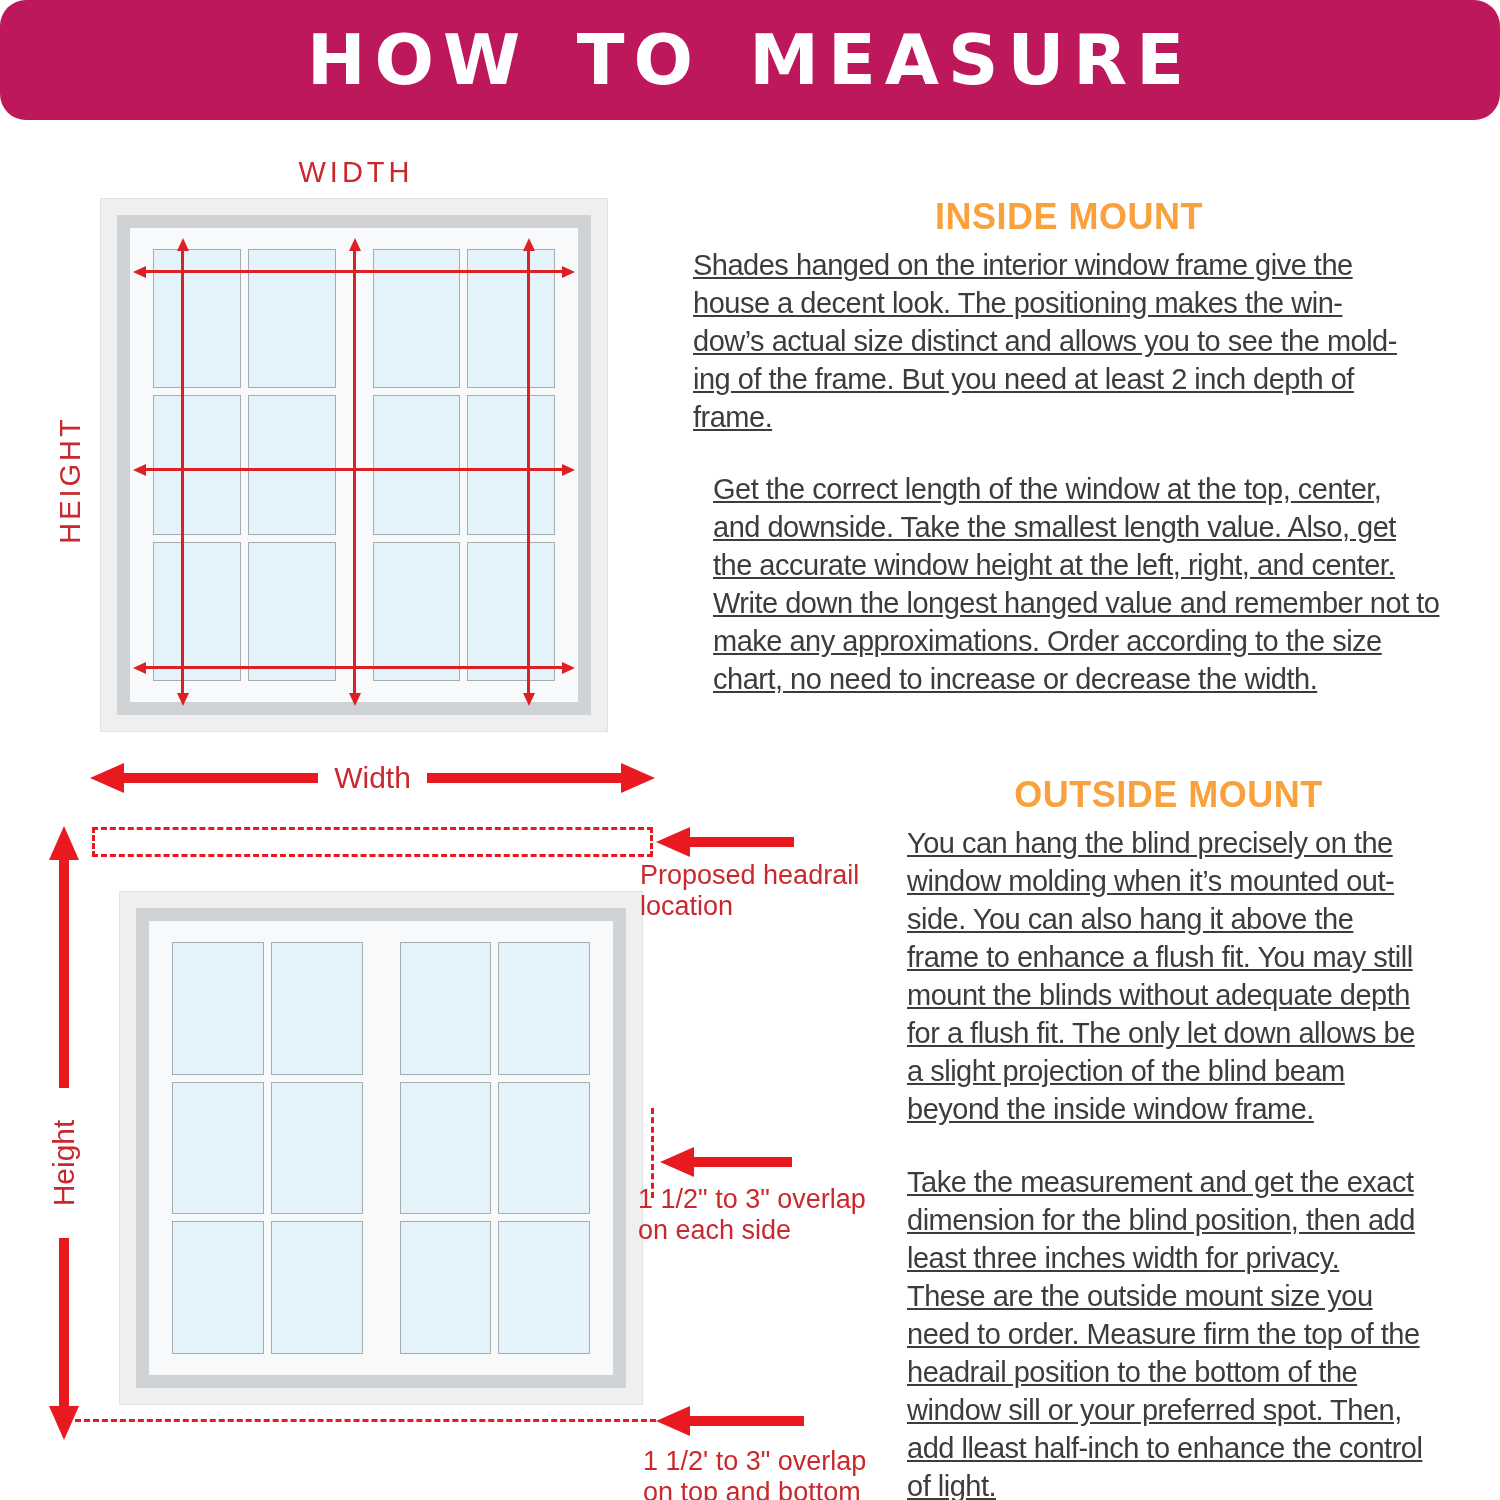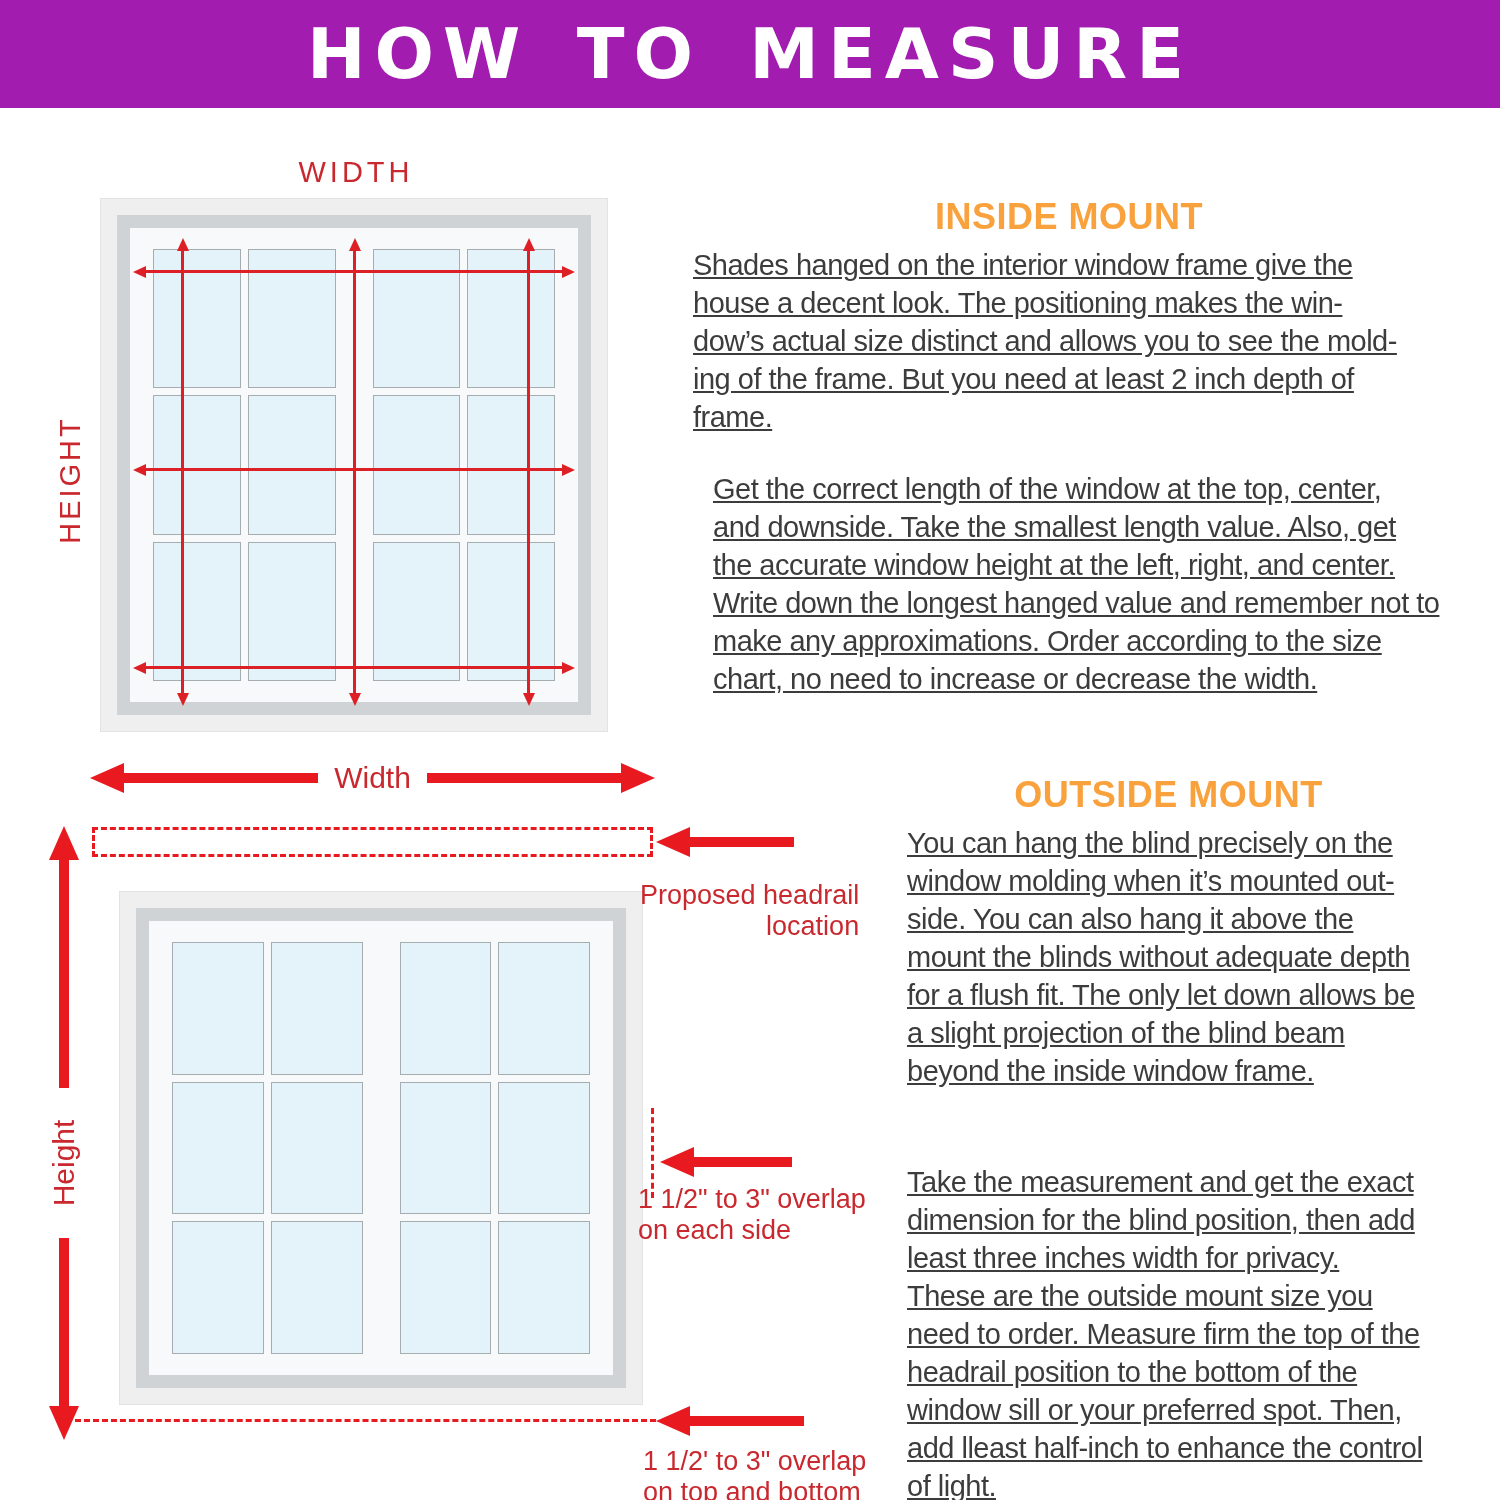--- a/index.html
+++ b/index.html
@@ -2,22 +2,22 @@
 <html><head>
 <meta charset="utf-8">
 <style>
   html,body { margin:0; padding:0; }
   body {
     width:1500px; height:1500px; position:relative; overflow:hidden;
     background:#ffffff; font-family:"Liberation Sans", sans-serif;
   }
   
   .banner {
-    position:absolute; left:0; top:0; width:1500px; height:108px;
-    background:#a21caf; display:flex; align-items:center; justify-content:center;
+    position:absolute; left:0; top:0; width:1500px; height:120px;
+    background:#be185d; display:flex; align-items:center; justify-content:center;border-radius:26px;
   }
   .banner h1 {
     margin:0; color:#ffffff; font-family:"DejaVu Sans", sans-serif;
     font-size:70px; font-weight:bold; letter-spacing:9px; word-spacing:14px; line-height:100px;
   }
   
   .mount-heading {
     position:absolute; color:#F9A13C; font-weight:bold; font-size:36px;
     text-align:center; letter-spacing:0.5px; white-space:nowrap;
   }
@@ -39,21 +39,21 @@
   .win-sash { width:100%; height:100%; background:#F8F9FA; padding:21px 23px; box-sizing:border-box; }
   .pane-area  { width:100%; height:100%; display:flex; gap:37px; }
   .pane-group { flex:1; display:grid; grid-template-columns:1fr 1fr; grid-template-rows:1fr 1fr 1fr; gap:7px; }
   .pane { background:#E4F2F9; border:1px solid #A6ADB0; }
   
   .dlabel { position:absolute; color:#C9292E; z-index:6; }
   #width-label-top  { left:256px; top:156px; width:200px; text-align:center; font-size:29px; letter-spacing:4px; }
   #height-label-top { left:14px; top:465px; width:112px; height:30px; display:flex; align-items:center; justify-content:center;
                       font-size:29px; letter-spacing:3px; transform:rotate(-90deg); }
   .rlabel { position:absolute; color:#C9292E; font-size:27px; line-height:31px; z-index:6; white-space:nowrap; }
-  #headrail-label { left:640px; top:880px;text-align:right; }
+  #headrail-label { left:640px; top:860px; }
   #side-label     { left:638px; top:1184px; }
   #bottom-label   { left:643px; top:1446px; }
   
   .ta-h { position:absolute; height:13px; display:flex; align-items:center; z-index:4; }
   .ta-h .shaft { flex:1; height:3px; background:#DD2025; }
   .ta-h .hd-l { width:0; height:0; border-top:6.5px solid transparent; border-bottom:6.5px solid transparent; border-right:13px solid #DD2025; }
   .ta-h .hd-r { width:0; height:0; border-top:6.5px solid transparent; border-bottom:6.5px solid transparent; border-left:13px solid #DD2025; }
   .ta-v { position:absolute; width:13px; display:flex; flex-direction:column; align-items:center; z-index:4; }
   .ta-v .shaft { flex:1; width:3px; background:#DD2025; }
   .ta-v .hd-u { width:0; height:0; border-left:6.5px solid transparent; border-right:6.5px solid transparent; border-bottom:13px solid #DD2025; }
@@ -245,20 +245,21 @@
       <div>Write down the longest hanged value and remember not to</div>
       <div>make any approximations. Order according to the size</div>
       <div>chart, no need to increase or decrease the width.</div>
     </div>
 
   <h2 class="mount-heading" id="outside-heading">OUTSIDE MOUNT</h2>
   <div class="para" id="p3">
       <div>You can hang the blind precisely on the</div>
       <div>window molding when it’s mounted out-</div>
       <div>side. You can also hang it above the</div>
+      <div>frame to enhance a flush fit. You may still</div>
       <div>mount the blinds without adequate depth</div>
       <div>for a flush fit. The only let down allows be</div>
       <div>a slight projection of the blind beam</div>
       <div>beyond the inside window frame.</div>
     </div>
   <div class="para" id="p4">
       <div>Take the measurement and get the exact</div>
       <div>dimension for the blind position, then add</div>
       <div>least three inches width for privacy.</div>
       <div>These are the outside mount size you</div>

